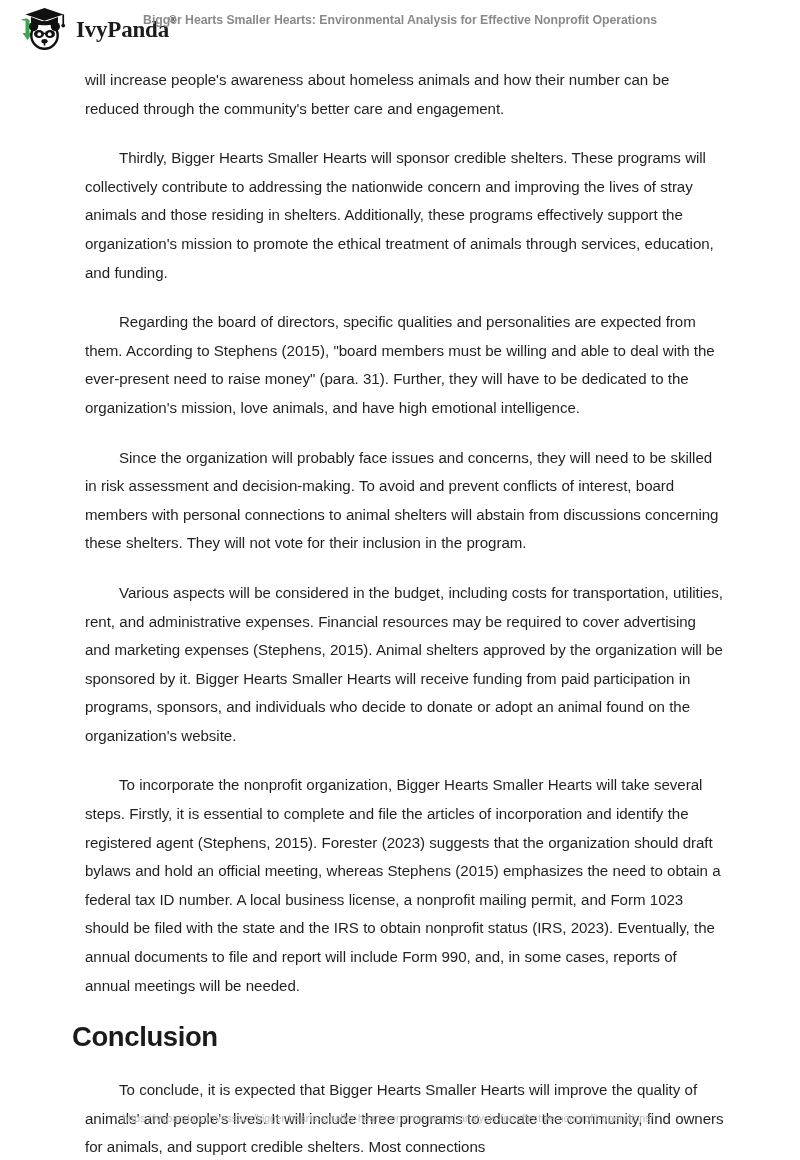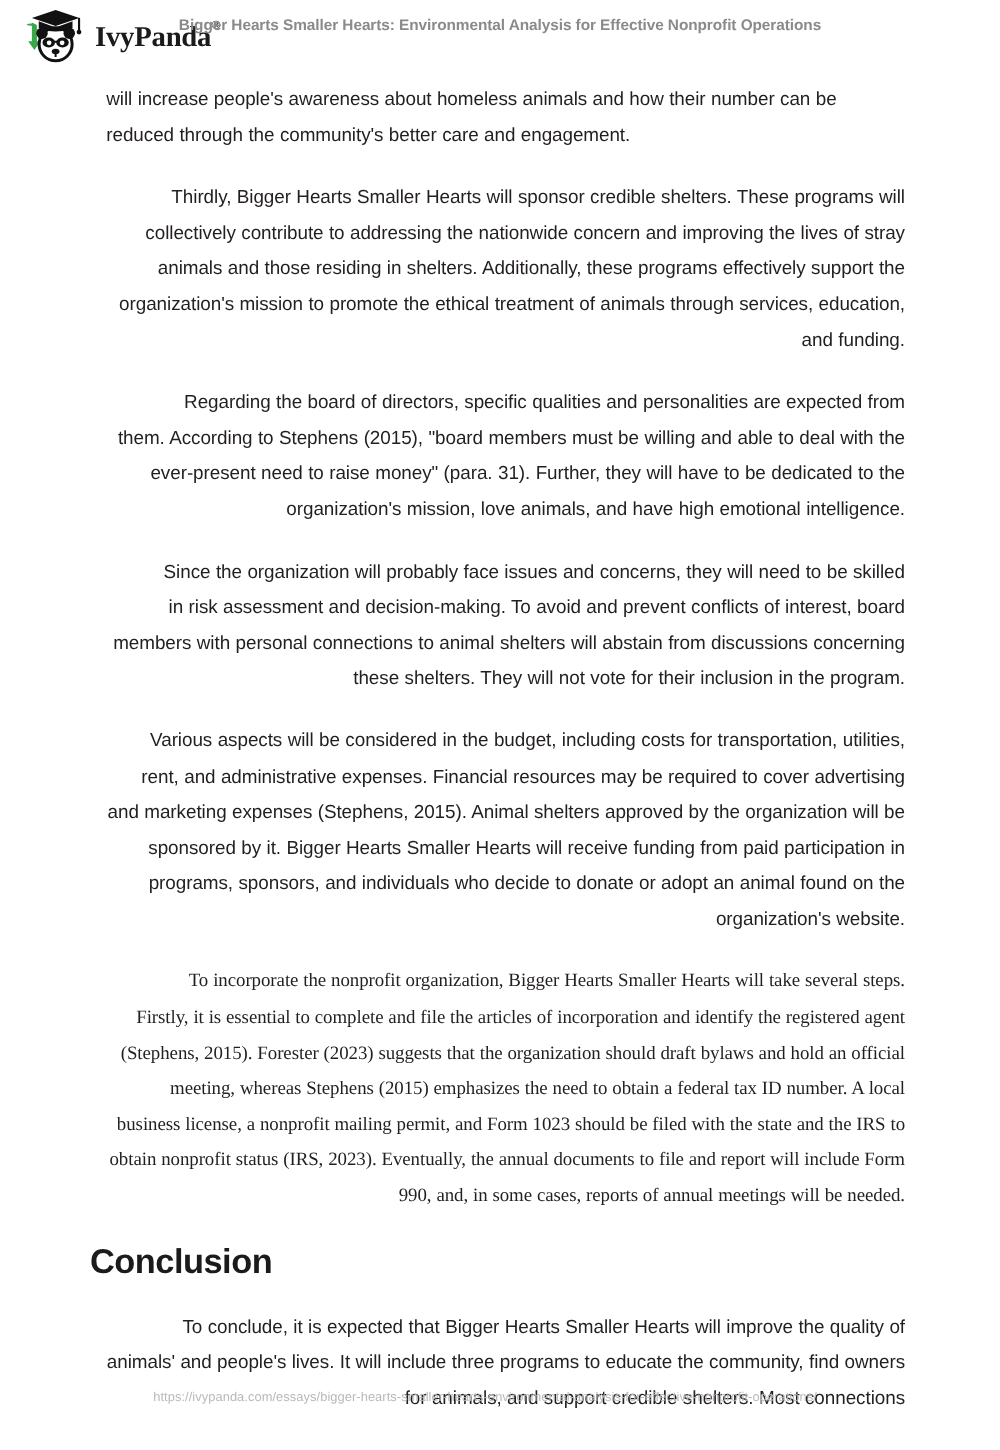--- a/index.html
+++ b/index.html
@@ -76,22 +76,22 @@
   }
   .para {
     font-size: 15.1px;
     line-height: 28.6px;
     color: #231f20;
     margin: 0 0 21px 13px;
     text-align: left;
     letter-spacing: -0.05px;
     word-spacing: 0.2px;
   }
-  .para.indent { text-indent: 34px; text-align: right; }
-  .para.tight { margin-bottom: 20px; font-family: Liberation Serif, serif; }
+  .para.indent { text-indent: 34px; }
+  .para.tight { margin-bottom: 20px; }
 
   h2.section-heading {
     font-size: 27.5px;
     line-height: 34px;
     font-weight: 700;
     color: #1b1b1b;
     margin: 16px 0 22px 0;
     letter-spacing: -0.4px;
   }
 

